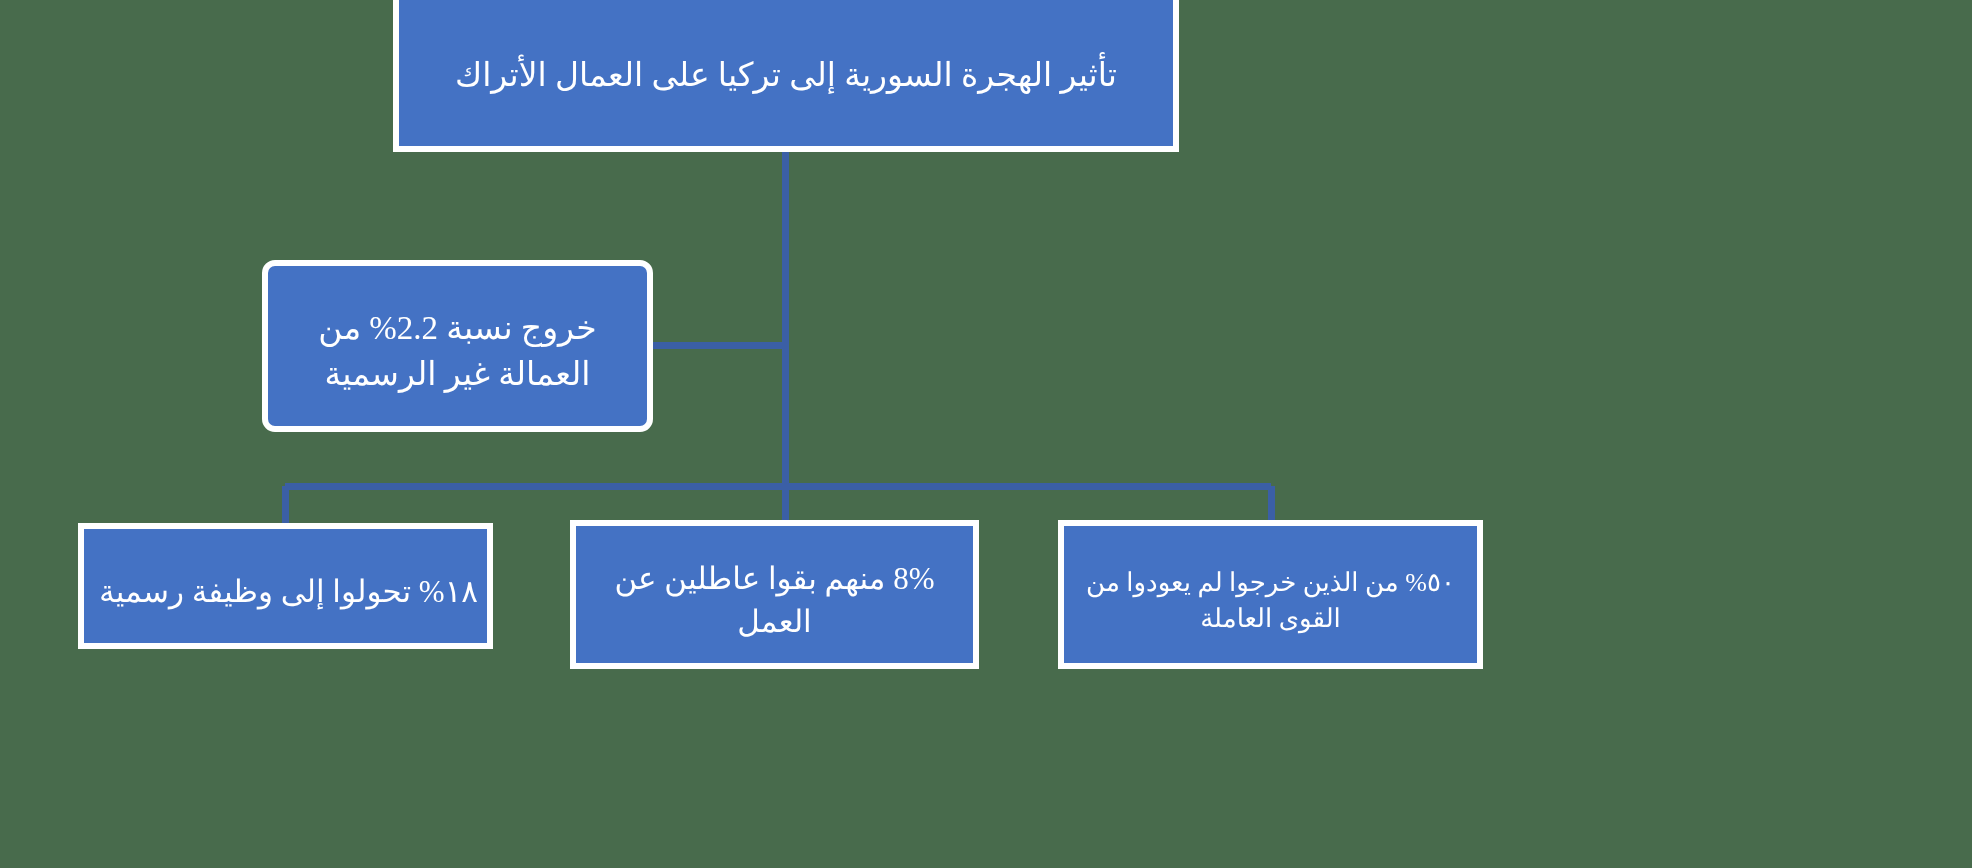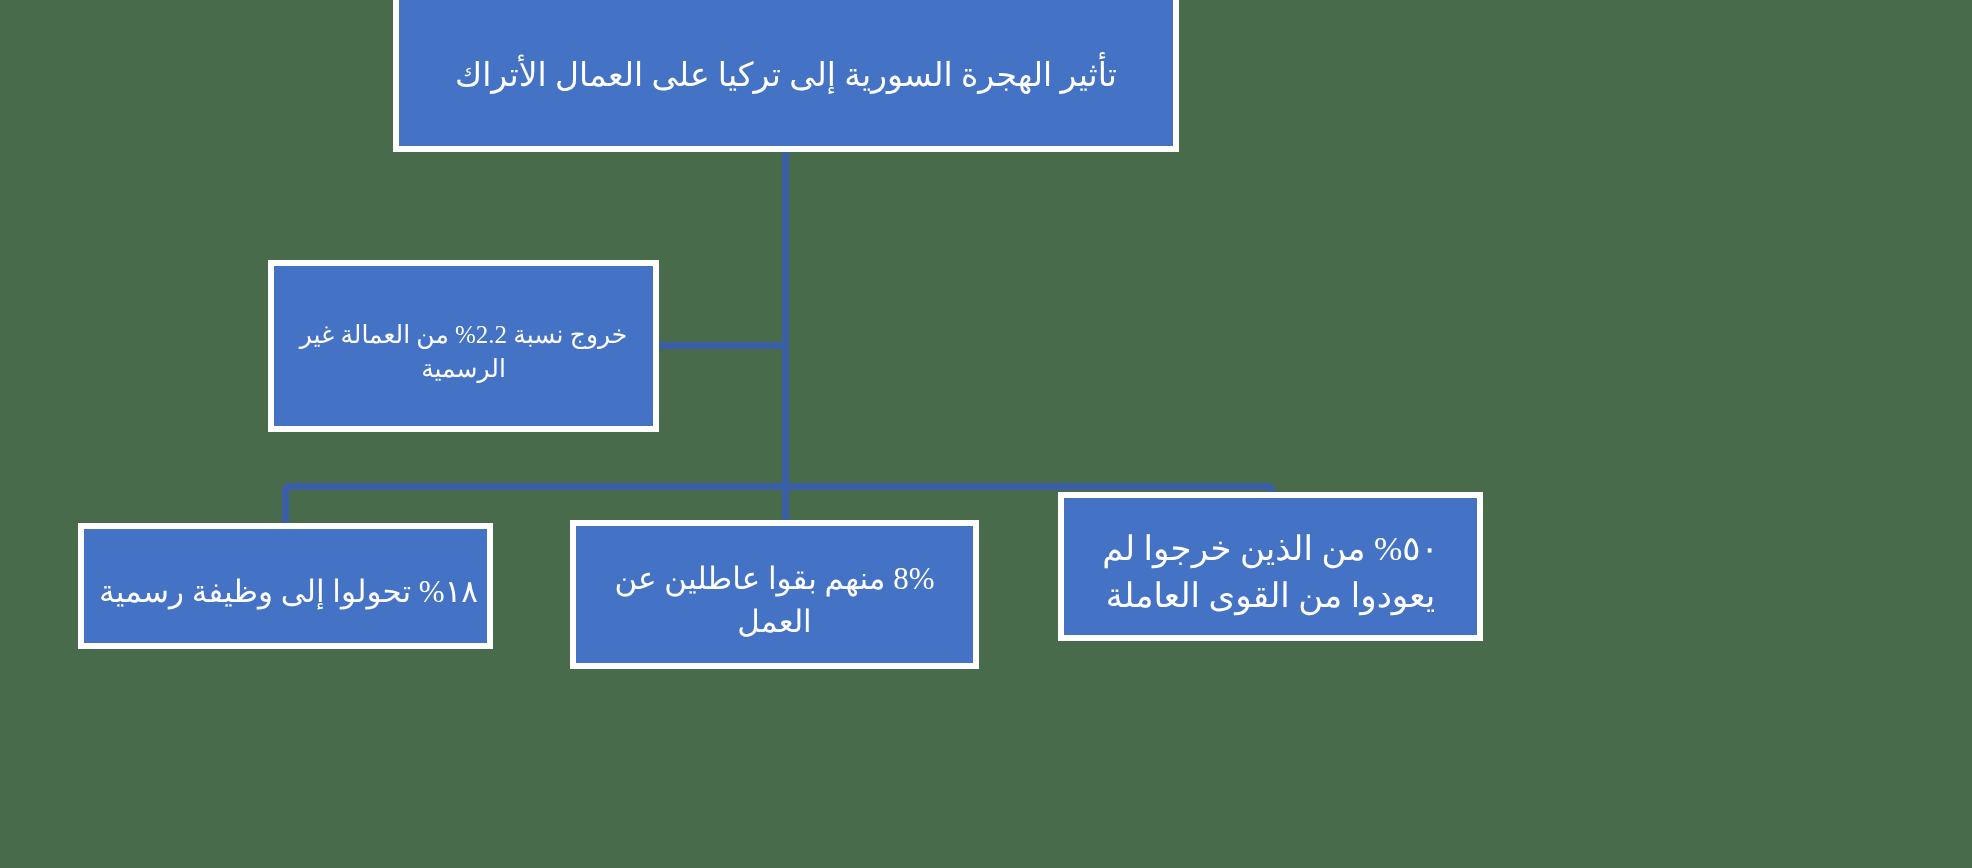--- a/index.html
+++ b/index.html
@@ -57,25 +57,26 @@
     left: 393px;
     top: -6px;
     width: 786px;
     height: 158px;
     font-size: 33px;
     border-top: none;
   }
   #node-root .txt { white-space: nowrap; }
 
   #node-informal {
-    left: 268px;
+    left: 262px;
     top: 260px;
     width: 391px;
     height: 172px;
-    font-size: 25px;
+    font-size: 33px;
+    border-radius: 13px;
   }
 
   #node-formal {
     left: 78px;
     top: 523px;
     width: 415px;
     height: 126px;
     font-size: 31px;
   }
   #node-formal .txt {
@@ -87,24 +88,24 @@
   #node-unemployed {
     left: 570px;
     top: 520px;
     width: 409px;
     height: 149px;
     font-size: 31px;
   }
 
   #node-exited {
     left: 1058px;
-    top: 492px;
+    top: 520px;
     width: 425px;
     height: 149px;
-    font-size: 34px;
+    font-size: 26px;
   }
 </style>
 </head>
 <body>
 
 <div id="stage">
 
   <svg id="connectors" viewBox="0 0 1972 868" width="1972" height="868" xmlns="http://www.w3.org/2000/svg" aria-hidden="true">
     <g stroke="#3b5fa6" stroke-width="7" fill="none" shape-rendering="crispEdges">
 

